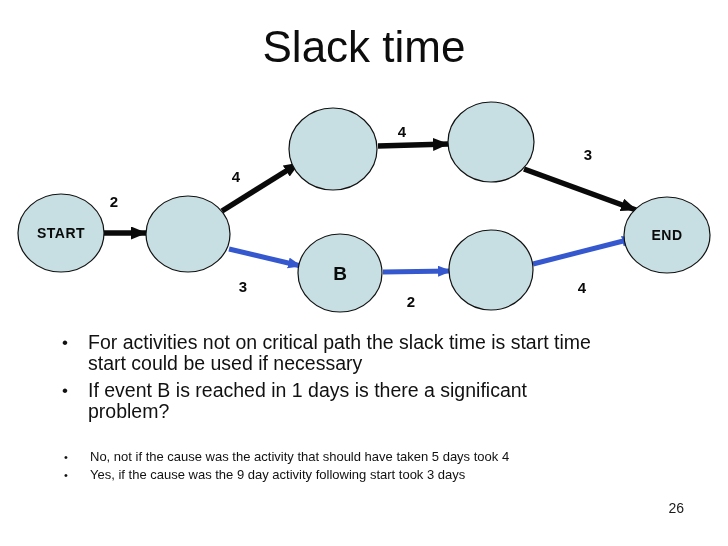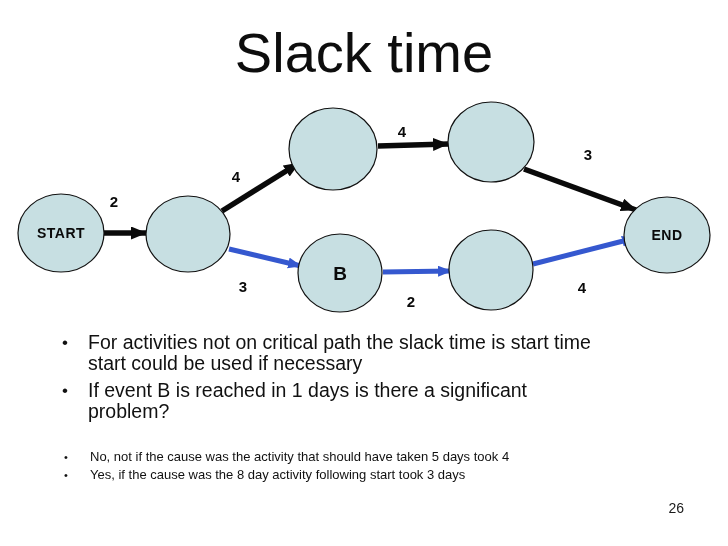--- a/index.html
+++ b/index.html
@@ -11,21 +11,21 @@
     overflow: hidden;
     font-family: "Liberation Sans", "DejaVu Sans", sans-serif;
     color: #000;
   }
   .title {
     position: absolute;
     top: 25px;
     left: 0;
     width: 100%;
     text-align: center;
-    font-size: 56px;
+    font-size: 44px;
     line-height: 1;
     font-weight: 400;
     color: #0d0d0d;
   }
   svg.diagram {
     position: absolute;
     top: 0;
     left: 0;
   }
   .edge-black { stroke: #0a0a0a; stroke-width: 5.5px; }
@@ -160,20 +160,20 @@
       </span>
     </div>
 
     <div class="b-sub-wrap">
       <div class="b-sub">
         <span class="dot">•</span>
         <span class="text">No, not if the cause was the activity that should have taken 5 days took 4</span>
       </div>
       <div class="b-sub">
         <span class="dot">•</span>
-        <span class="text">Yes, if the cause was the 8 day activity following start took 3 days</span>
+        <span class="text">Yes, if the cause was the 9 day activity following start took 3 days</span>
       </div>
     </div>
   </div>
 
   <div class="page-number">26</div>
 
 </div>
 
 </body></html>

